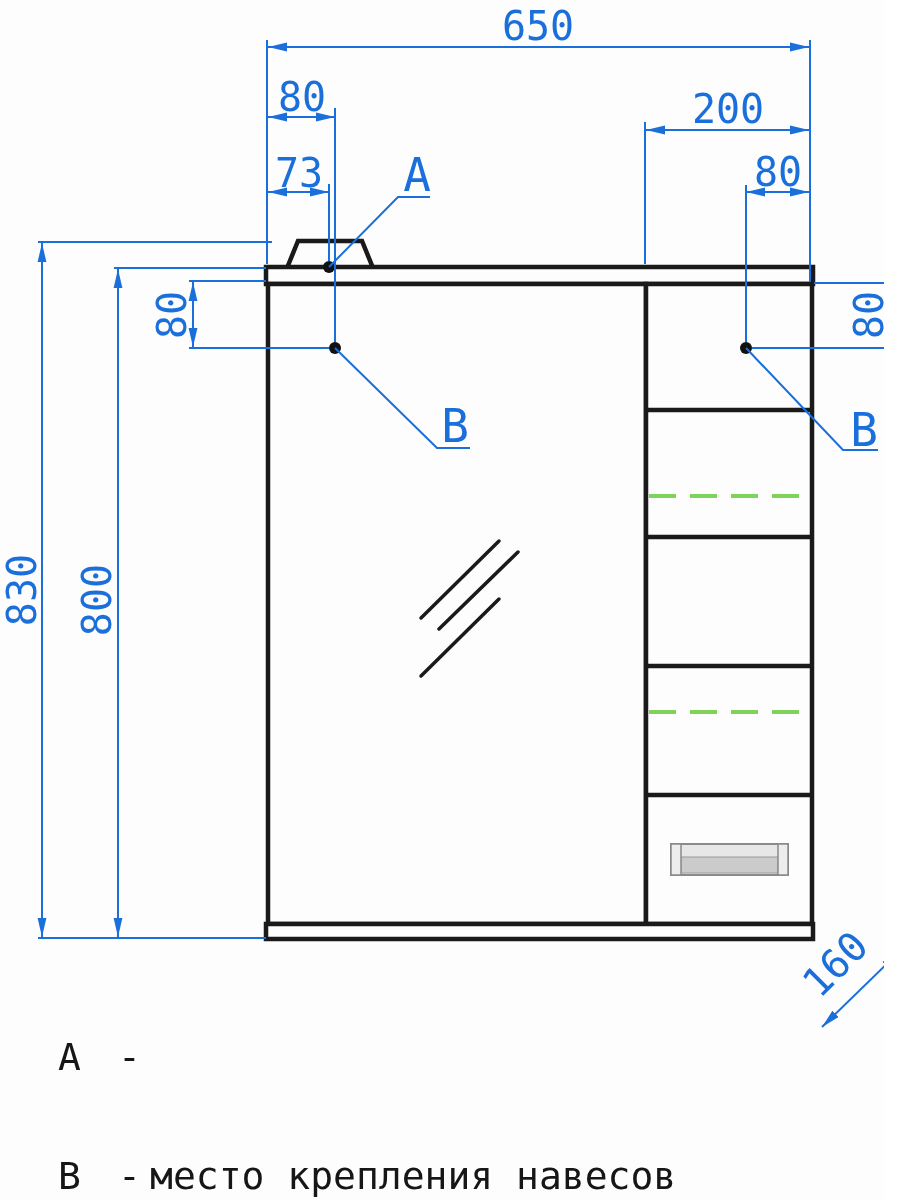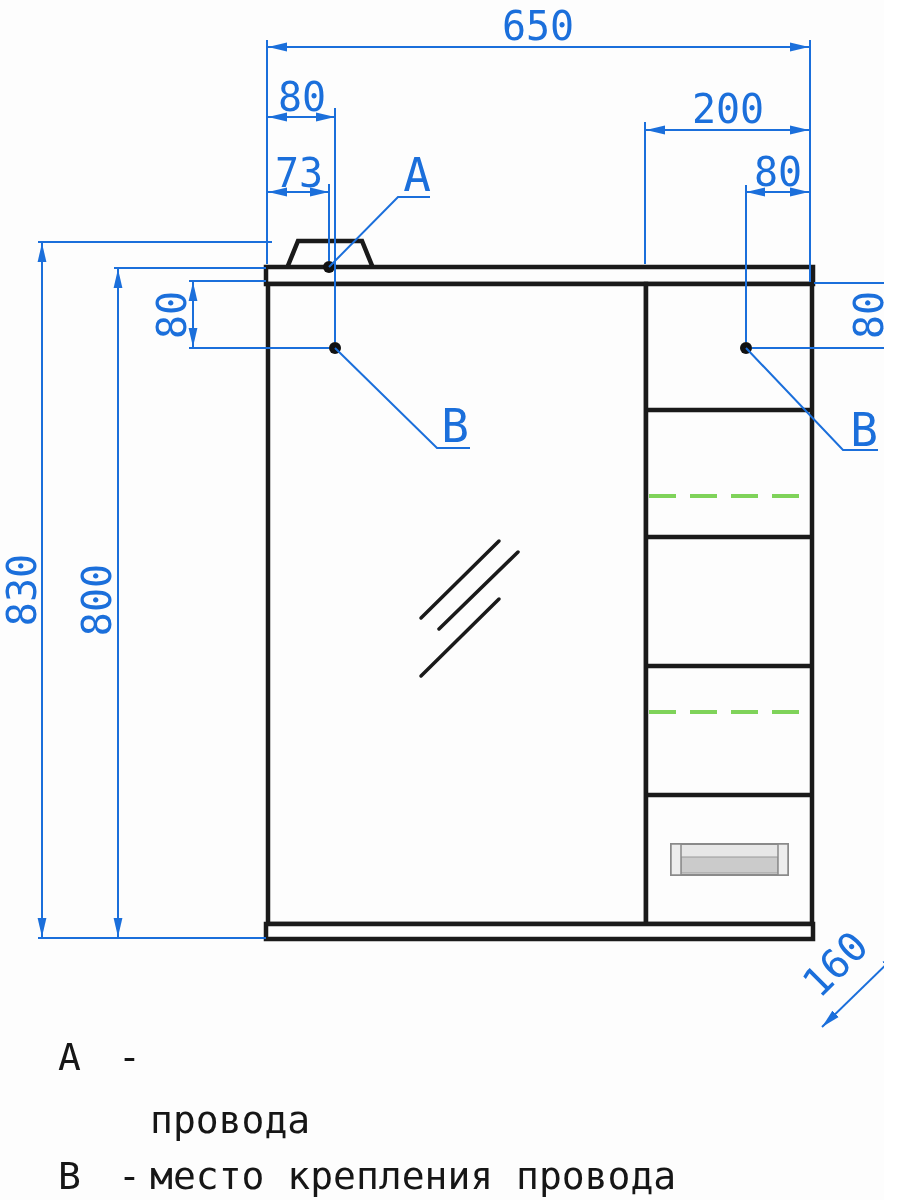--- a/index.html
+++ b/index.html
@@ -121,22 +121,19 @@
       <text class="callout" x="417" y="191" text-anchor="middle">А</text>
       <text class="callout" x="455" y="442" text-anchor="middle">В</text>
       <text class="callout" x="864" y="446" text-anchor="middle">В</text>
     </g>
   </svg>
 
   <div class="legend-row" style="left:58px; top:1038px;">
     <span class="legend-letter">А</span>
     <span class="legend-sep">-</span>
   </div>
-  <div class="legend-row" style="left:150px; top:1101px;">
-    <span>провода</span>
-  </div>
   <div class="legend-row" style="left:58px; top:1157px;">
     <span class="legend-letter">В</span>
     <span class="legend-sep">-</span>
-    <span>место крепления провода</span>
+    <span>место крепления навесов</span>
   </div>
 
 </div>
 
 </body></html>

